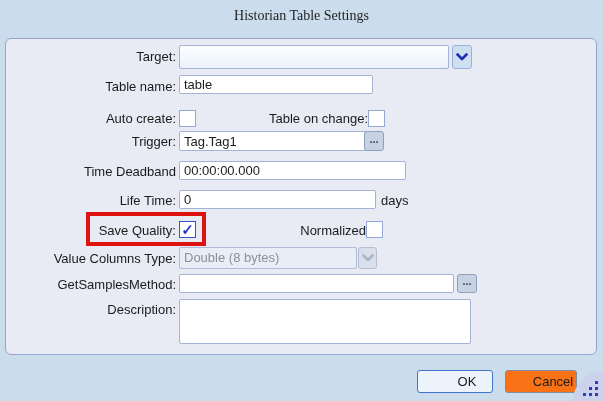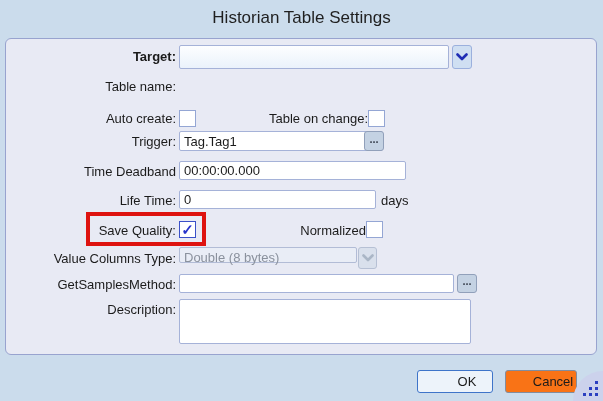--- a/index.html
+++ b/index.html
@@ -6,21 +6,21 @@
   html,body { width:603px; height:401px; }
   body {
     font-family:"Liberation Sans", sans-serif;
     font-size:13px; color:#1b1b1b;
     background:#cbdcec;
     position:relative; overflow:hidden;
   }
   .dialog { position:absolute; inset:0; }
   .title {
     position:absolute; top:8px; left:0; width:100%;
-    text-align:center; font-size:17px; color:#1f1f1f;
+    text-align:center; font-size:14px; color:#1f1f1f;font-family:Liberation Serif, serif;
   }
   .panel {
     position:absolute; left:5px; top:38px; width:592px; height:317px;
     background:#e8eaf4; border:1px solid #98a3cf; border-radius:6px;
   }
   .lbl { position:absolute; white-space:nowrap; line-height:16px; z-index:2; }
   .txt {
     position:absolute; background:#ffffff; border:1px solid #a5b2d8;
     border-radius:2px; font-family:"Liberation Sans",sans-serif;
     font-size:13px; color:#1b1b1b; padding:0 4px; outline:none;
@@ -79,31 +79,32 @@
 </style>
 </head>
 <body>
 
 <div class="dialog">
 
   <div class="title">Historian Table Settings</div>
 
   <div class="panel"></div>
 
-  <div class="lbl" style="top:49px; right:427px;font-weight:bold;">Target:</div>
+  <div class="lbl" style="top:49px; right:427px;">Target:</div>
   <div class="combo-field" style="left:179px; top:45px; width:270px; height:24px;"></div>
   <div class="combo-btn" style="left:452px; top:45px; width:20px; height:24px;">
     <span>
       <svg class="chev" width="12" height="8" viewBox="0 0 12 8">
           <polyline points="1.5,1.5 6,6 10.5,1.5" fill="none" stroke="#1f2db4" stroke-width="2.6" stroke-linecap="round" stroke-linejoin="round"></polyline>
         </svg>
     </span>
   </div>
 
   <div class="lbl" style="top:79px; right:427px;">Table name:</div>
+  <input class="txt" style="left: 179px; top: 75px; width: 194px; height: 19px;" value="table">
 
   <div class="lbl" style="top:111px; right:427px;">Auto create:</div>
   <div class="checkbox" style="left:179px; top:110px;"></div>
   <div class="lbl" style="top:111px; right:235px;">Table on change:</div>
   <div class="checkbox" style="left:368px; top:110px;"></div>
 
   <div class="lbl" style="top:134px; right:427px;">Trigger:</div>
   <input class="txt" style="left: 179px; top: 131px; width: 204px; height: 20px;" value="Tag.Tag1">
   <div class="browse-btn" style="left:364px; top:131px; width:20px; height:20px;">...</div>
 
@@ -116,21 +117,21 @@
 
   <div class="highlight-rect"></div>
   <div class="lbl" style="top:223px; right:427px;">Save Quality:</div>
   <div class="checkbox checked" style="left:179px; top:221px;">
     <span class="checkmark">✓</span>
   </div>
   <div class="lbl" style="top:223px; right:237px;">Normalized</div>
   <div class="checkbox" style="left:366px; top:221px;"></div>
 
   <div class="lbl" style="top:251px; right:427px;">Value Columns Type:</div>
-  <div class="combo-field disabled" style="left:179px; top:247px; width:178px; height:16px; line-height:20px;">Double (8 bytes)</div>
+  <div class="combo-field disabled" style="left:179px; top:247px; width:178px; height:22px; line-height:20px;">Double (8 bytes)</div>
   <div class="combo-btn disabled" style="left:358px; top:247px; width:19px; height:22px;">
     <span>
       <svg class="chev" width="12" height="8" viewBox="0 0 12 8">
           <polyline points="1.5,1.5 6,6 10.5,1.5" fill="none" stroke="#aab6c6" stroke-width="2.6" stroke-linecap="round" stroke-linejoin="round"></polyline>
         </svg>
     </span>
   </div>
 
   <div class="lbl" style="top:277px; right:427px;">GetSamplesMethod:</div>
   <input class="txt" style="left: 179px; top: 274px; width: 275px; height: 19px;" value="">

